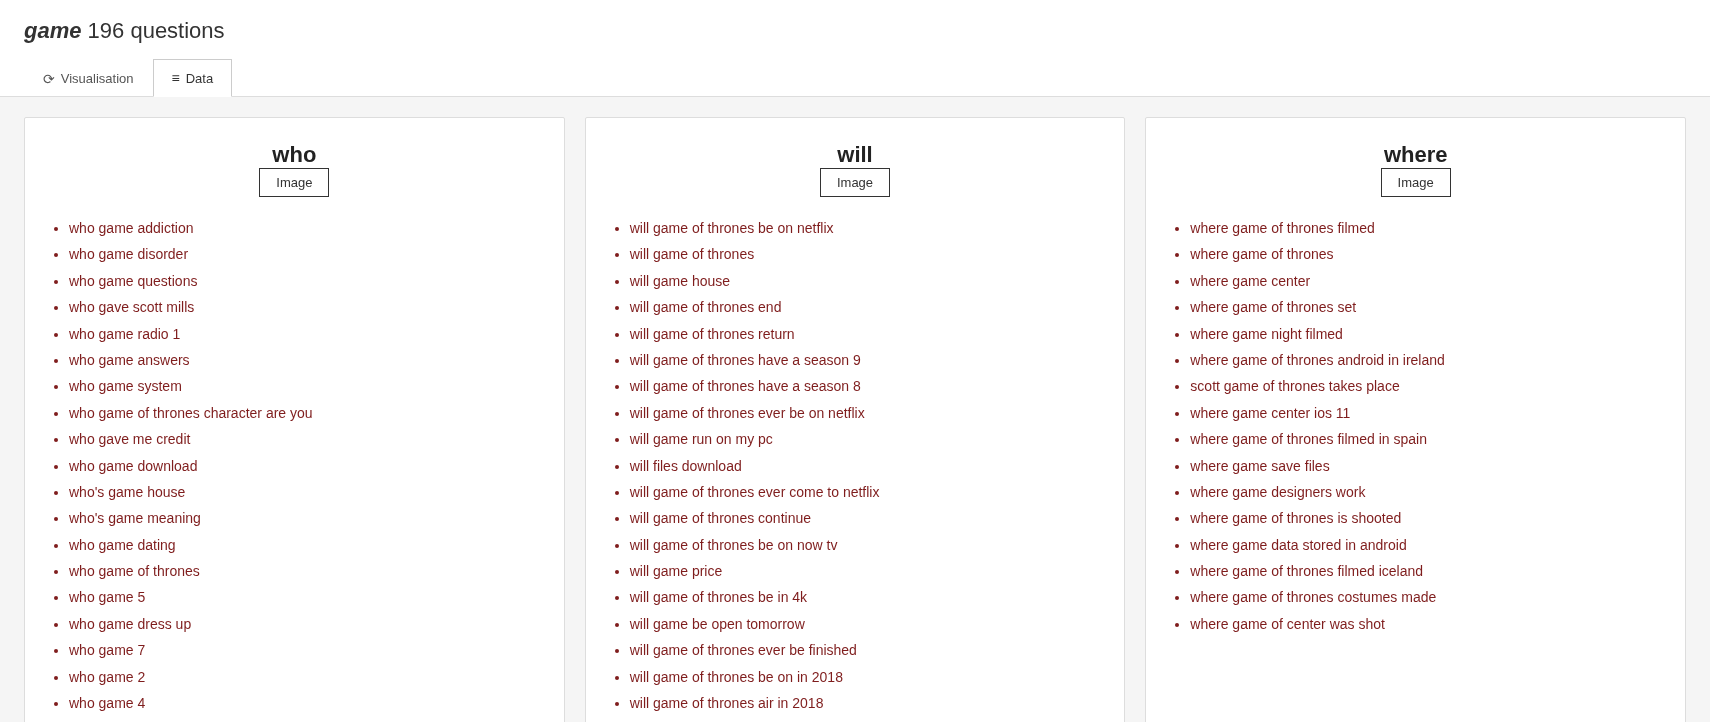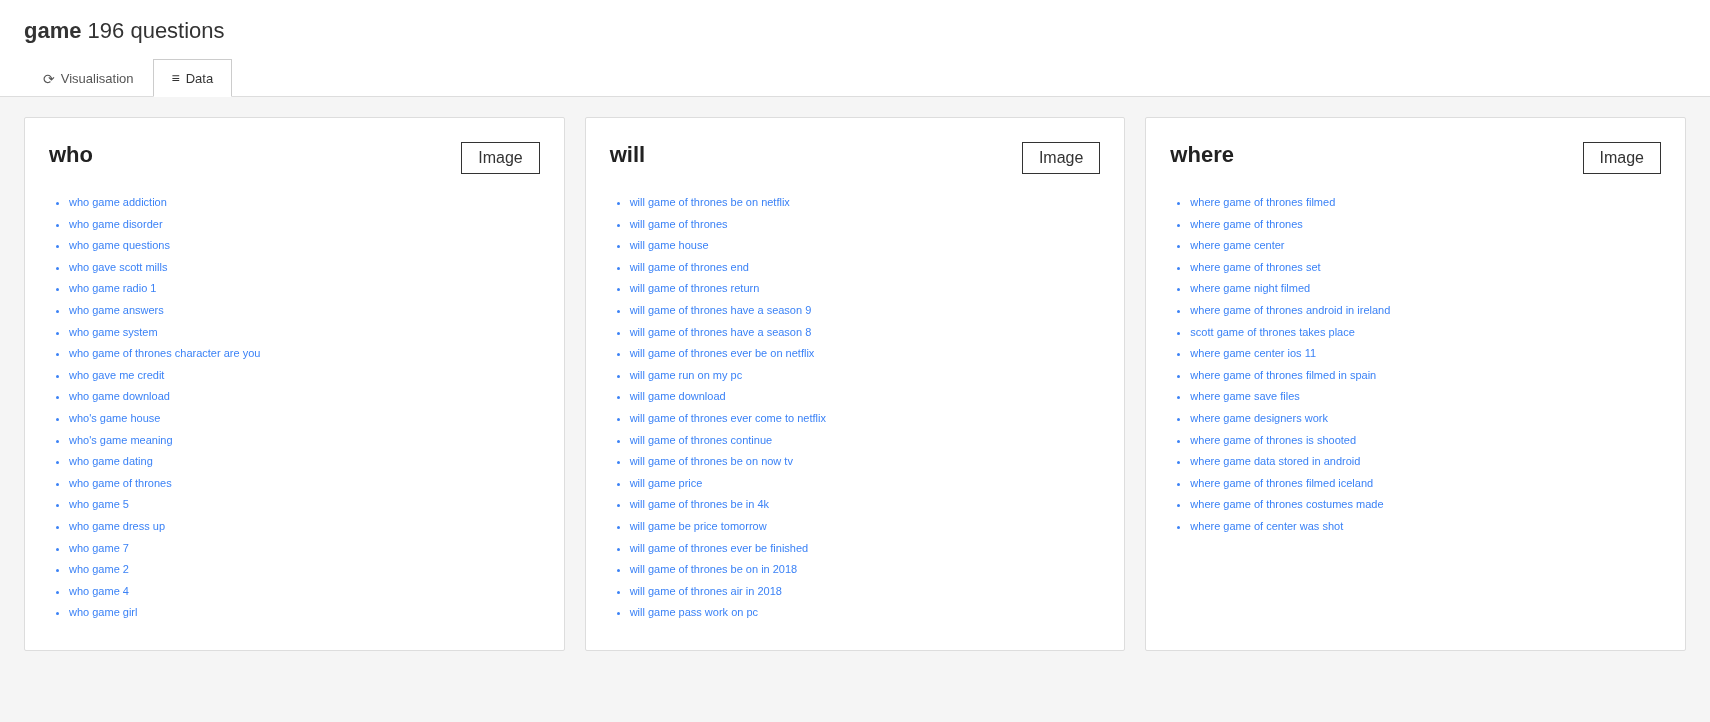--- a/index.html
+++ b/index.html
@@ -14,20 +14,21 @@
       padding: 18px 24px 0 24px;
       border-bottom: 1px solid #ddd;
     }
     .page-title {
       font-size: 22px;
       font-weight: normal;
       padding-bottom: 14px;
     }
     .page-title strong {
       font-weight: bold;
+      font-style: italic;
     }
     .tabs {
       display: flex;
       gap: 0;
     }
     .tab {
       display: flex;
       align-items: center;
       gap: 6px;
       padding: 10px 18px;
@@ -61,44 +62,45 @@
       background: #fff;
       border: 1px solid #ddd;
       border-radius: 2px;
       flex: 1;
       padding: 24px;
       min-height: 500px;
     }
     .card-header {
       display: flex;
       justify-content: space-between;
-      align-items: flex-start;
+      align-items: center;
       margin-bottom: 20px;
+      flex-direction: column;
     }
     .card-title {
       font-size: 22px;
       font-weight: bold;
       color: #222;
     }
     .image-btn {
       border: 1px solid #333;
       background: #fff;
       padding: 6px 16px;
-      font-size: 16px;
+      font-size: 13px;
       cursor: pointer;
       color: #333;
     }
     .card-list {
       list-style: disc;
       padding-left: 20px;
     }
     .card-list li {
       margin-bottom: 4px;
-      font-size: 11px;
-      color: #3b82f6;
+      font-size: 14px;
+      color: #7f1d1d;
       line-height: 1.6;
     }
   </style>
 </head>
 <body>
 
 <div class="header">
   <h1 class="page-title">
     <strong>game</strong><span> 196 questions</span>
   </h1>
@@ -152,27 +154,27 @@
         <ul class="card-list">
           <li>will game of thrones be on netflix</li>
           <li>will game of thrones</li>
           <li>will game house</li>
           <li>will game of thrones end</li>
           <li>will game of thrones return</li>
           <li>will game of thrones have a season 9</li>
           <li>will game of thrones have a season 8</li>
           <li>will game of thrones ever be on netflix</li>
           <li>will game run on my pc</li>
-          <li>will game download</li>
+          <li>will files download</li>
           <li>will game of thrones ever come to netflix</li>
           <li>will game of thrones continue</li>
           <li>will game of thrones be on now tv</li>
           <li>will game price</li>
           <li>will game of thrones be in 4k</li>
-          <li>will game be price tomorrow</li>
+          <li>will game be open tomorrow</li>
           <li>will game of thrones ever be finished</li>
           <li>will game of thrones be on in 2018</li>
           <li>will game of thrones air in 2018</li>
           <li>will game pass work on pc</li>
         </ul>
       </div>
       <div class="card">
         <div class="card-header">
           <div class="card-title">where</div>
           <button class="image-btn">Image</button>

